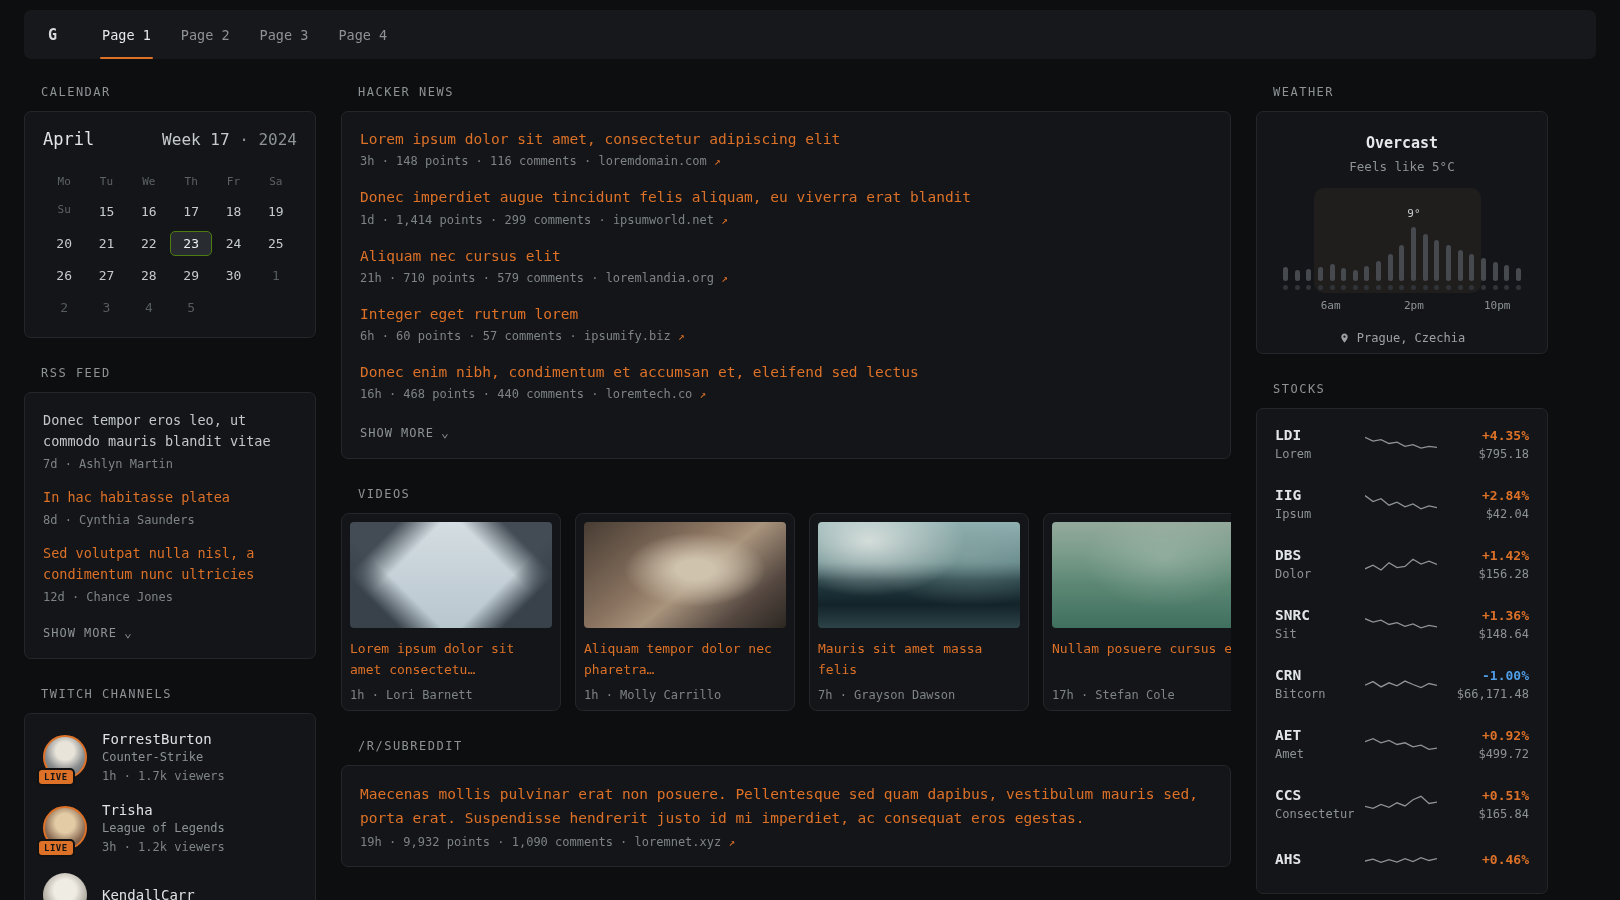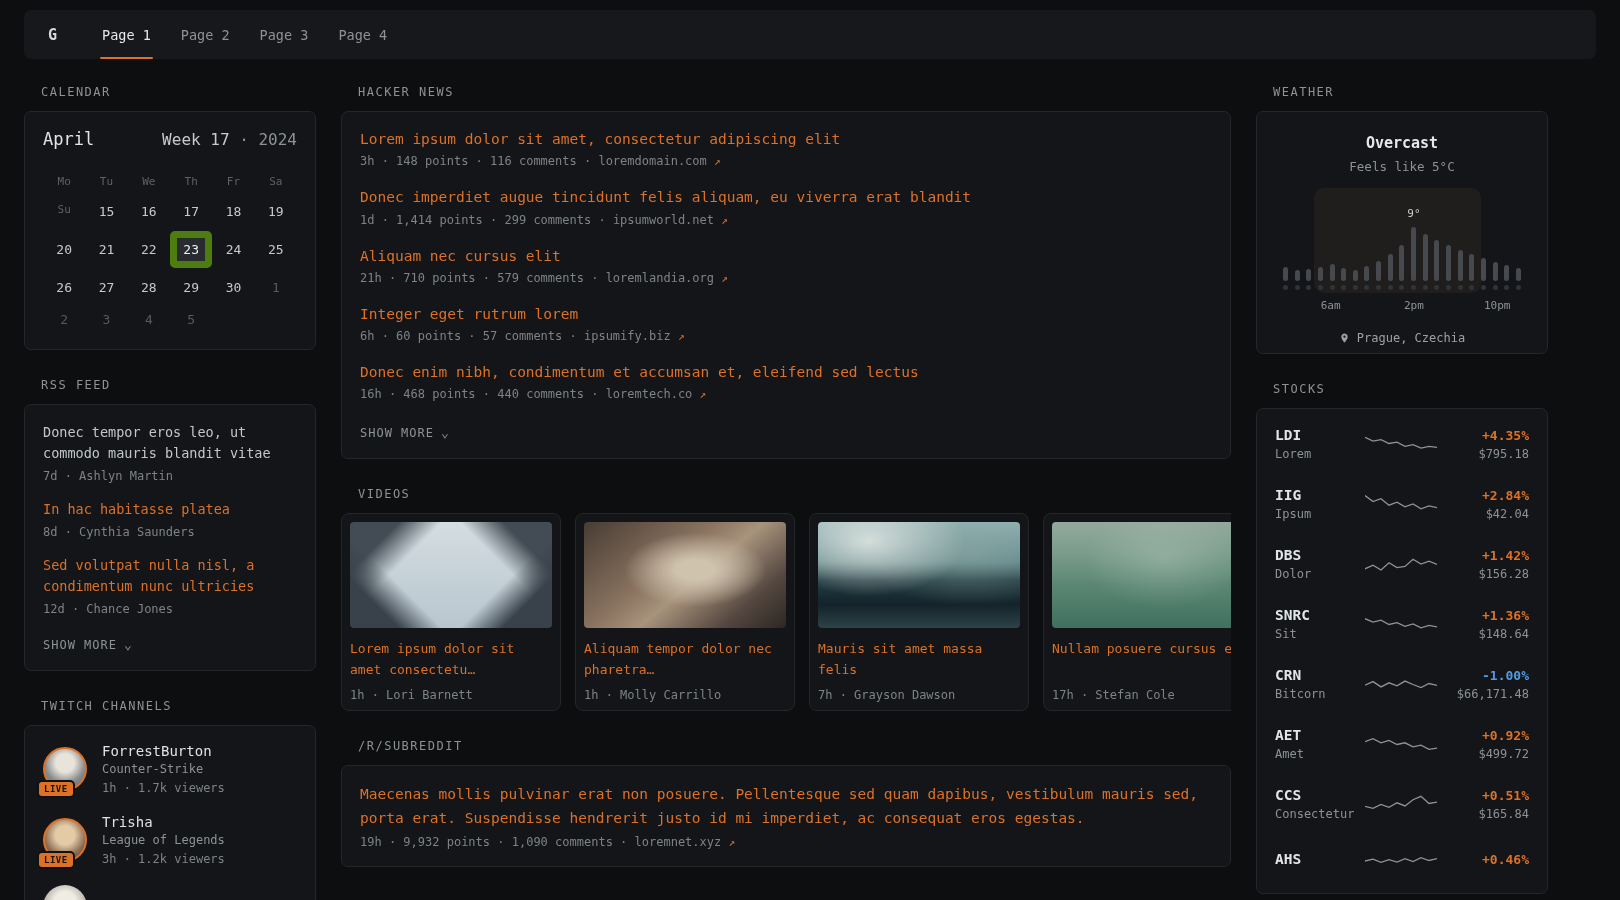--- a/index.html
+++ b/index.html
@@ -30,21 +30,21 @@
 
   
   .cal-head{display:flex;justify-content:space-between;align-items:center;margin-bottom:26px}
   .cal-month{font-size:17px;color:#e2e4e6}
   .cal-meta{font-size:16px;color:var(--label)}
   .cal-meta .wk{color:#c6cacd}
   .cal-grid{display:grid;grid-template-columns:repeat(6,1fr);row-gap:7px;text-align:center;align-items:center}
   .cal-dow{font-size:11px;color:#5d6265;padding-bottom:4px}
   .cal-date{font-size:13px;color:#c6cacd;padding:5px 0;border-radius:5px}
   .cal-date.dim{color:#565b5e}
-  .cal-date.selected{background:#282b2f;border:7px solid #4d7c0f;color:#eef0f1;padding:4px 2px}
+  .cal-date.selected{background:#282b2f;border:1px solid #4d7c0f;color:#eef0f1;padding:4px 2px}
 
   
   .rss-item{margin-bottom:16px}
   .rss-title{font-size:13.5px;line-height:1.55;color:var(--accent);cursor:pointer}
   .rss-title.visited{color:#c3c7ca}
 
   
   .tw-item{display:flex;gap:15px;margin-bottom:19px;align-items:center;cursor:pointer}
   .tw-avatar-wrap{position:relative;width:44px;height:44px;flex-shrink:0}
   .tw-avatar{width:44px;height:44px;border-radius:50%;}

